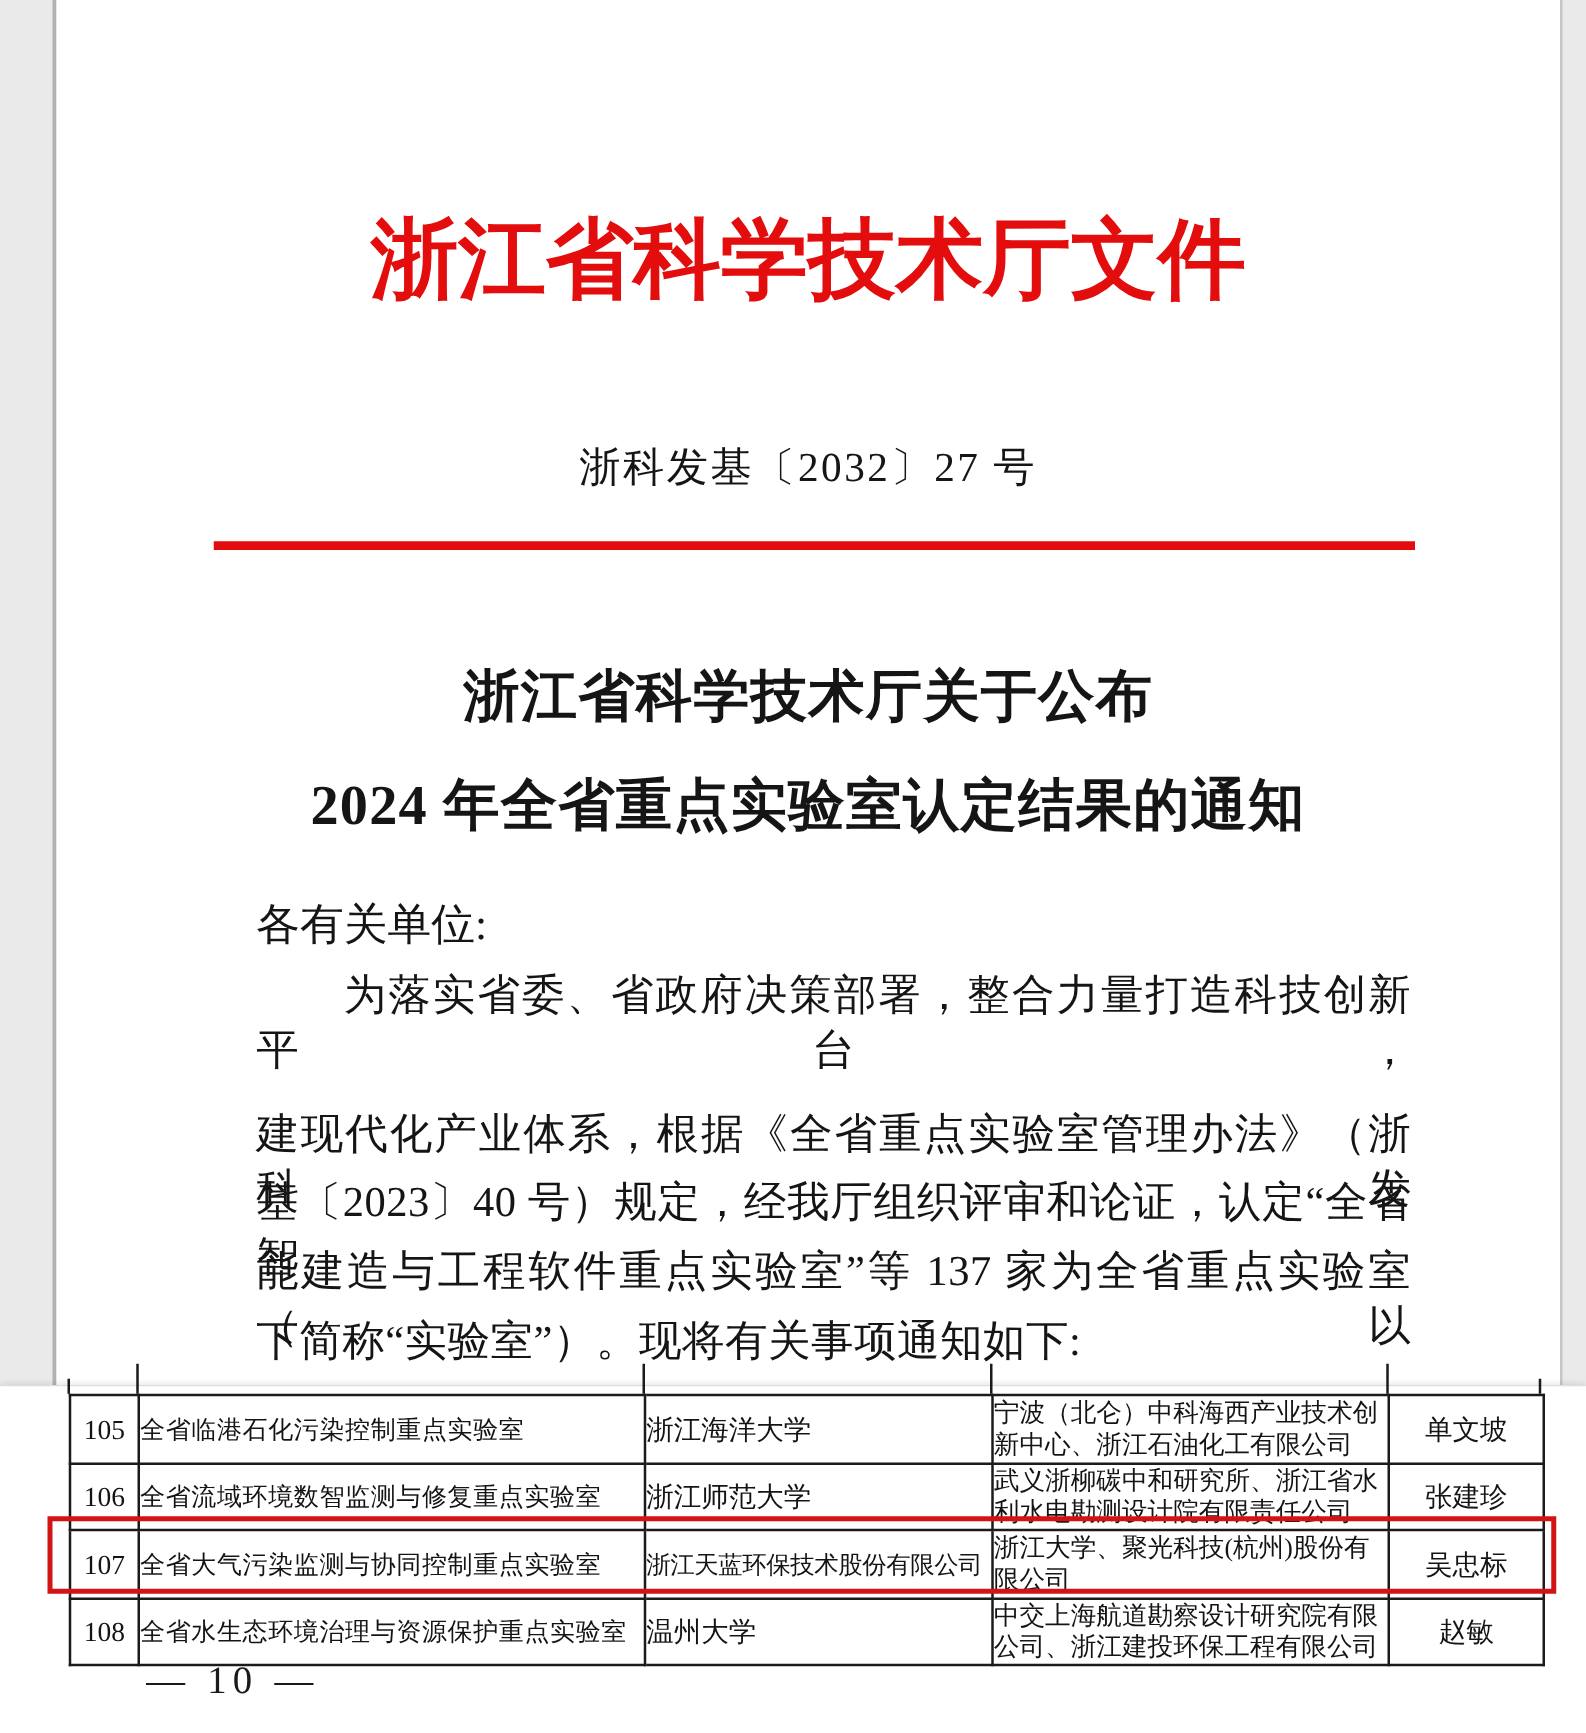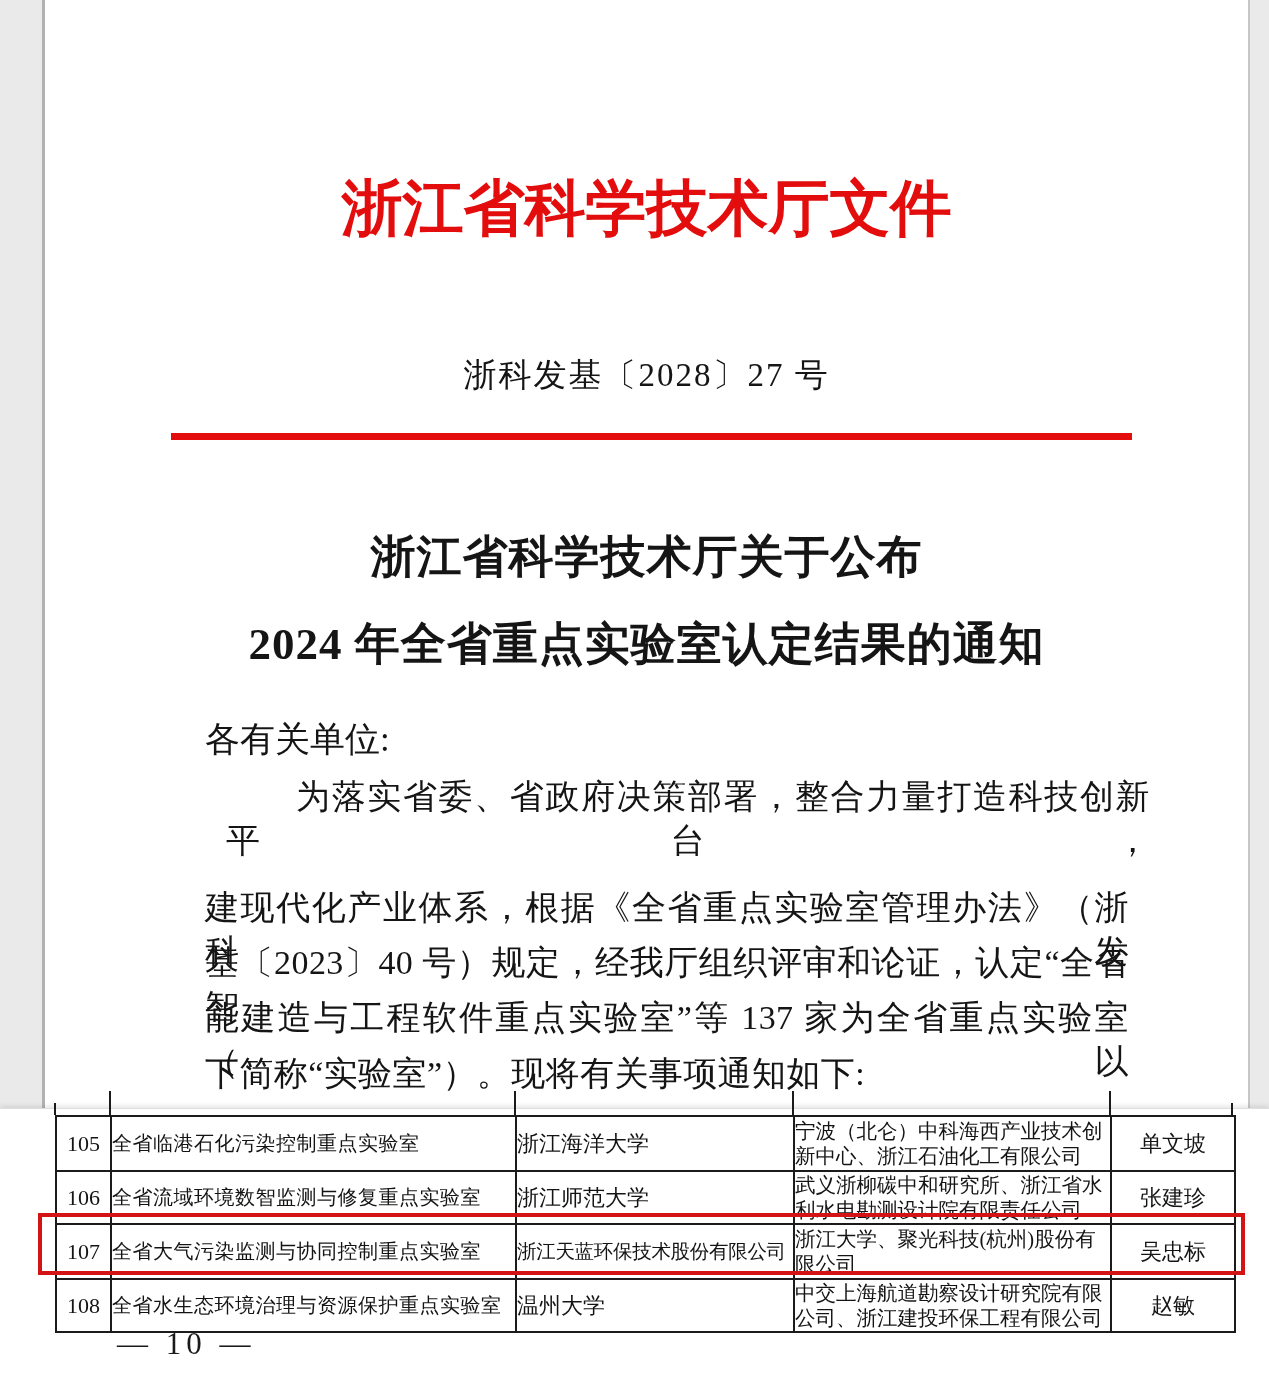--- a/index.html
+++ b/index.html
@@ -7,21 +7,21 @@
     position:relative; width:1269px; height:1386px; overflow:hidden;
     background:#ffffff; color:#151515;
     font-family:"Liberation Serif","DejaVu Serif",serif;
   }
   .margin-strip { position:absolute; top:0; height:1108px; background:#eaeaea; z-index:1; }
   .margin-strip.left  { left:0; width:42px; border-right:3px solid #b2b2b2; }
   .margin-strip.right { right:0; width:19px; border-left:2px solid #c6c6c6; }
 
   .banner {
     position:absolute; left:45px; right:21px; top:150px; z-index:2;
-    text-align:center; font-size:61px; font-weight:900; line-height:118px;
+    text-align:center; font-size:70px; font-weight:900; line-height:118px;
     color:var(--accent-red); letter-spacing:0px;
   }
   .doc-number {
     position:absolute; left:45px; right:21px; top:354px; z-index:2;
     text-align:center; font-size:33px; line-height:42px; letter-spacing:2px;
   }
   .red-rule {
     position:absolute; left:171px; top:433px; width:961px; height:7px;
     background:var(--accent-red); z-index:2;
   }
@@ -31,21 +31,21 @@
   }
   .notice-title.l1 { top:528px; }
   .notice-title.l2 { top:600px;margin-top:15px; }
 
   .salutation { position:absolute; left:205px; top:716px; font-size:35px; z-index:2; }
   .body-line {
     position:absolute; left:205px; width:924px; z-index:2;
     font-size:34px; line-height:44px; letter-spacing:0.4px;
     text-align:justify; text-align-last:justify;
   }
-  .body-line.indent { text-indent:70px;margin-left:21px; }
+  .body-line.indent { text-indent:70px; }
   .body-line.last { text-align-last:left; }
 
   .overlay {
     position:absolute; left:0; top:1108px; width:1269px; height:278px;
     background:#ffffff; border-top:1px solid #dedede; z-index:3;
     box-shadow:0 -2px 5px rgba(0,0,0,0.10);
   }
   .stub { position:absolute; width:2px; background:#1b1b1b; z-index:4; }
   .stub.tall { top:1091px; height:24px; }
   .stub.short { top:1103px; height:12px; }
@@ -76,21 +76,21 @@
 </head>
 <body>
 
 <div class="screen">
 
   <div class="margin-strip left"></div>
   <div class="margin-strip right"></div>
 
   <div class="banner">浙江省科学技术厅文件</div>
 
-  <div class="doc-number">浙科发基〔2028〕27 号</div>
+  <div class="doc-number">浙科发基〔2032〕27 号</div>
 
   <div class="red-rule"></div>
 
   <div class="notice-title l1">浙江省科学技术厅关于公布</div>
   <div class="notice-title l2">2024 年全省重点实验室认定结果的通知</div>
 
   <div class="salutation">各有关单位:</div>
 
   <div class="body-line indent" style="top:775px">为落实省委、省政府决策部署，整合力量打造科技创新平台，</div>
   <div class="body-line" style="top:886px">建现代化产业体系，根据《全省重点实验室管理办法》（浙科发</div>

